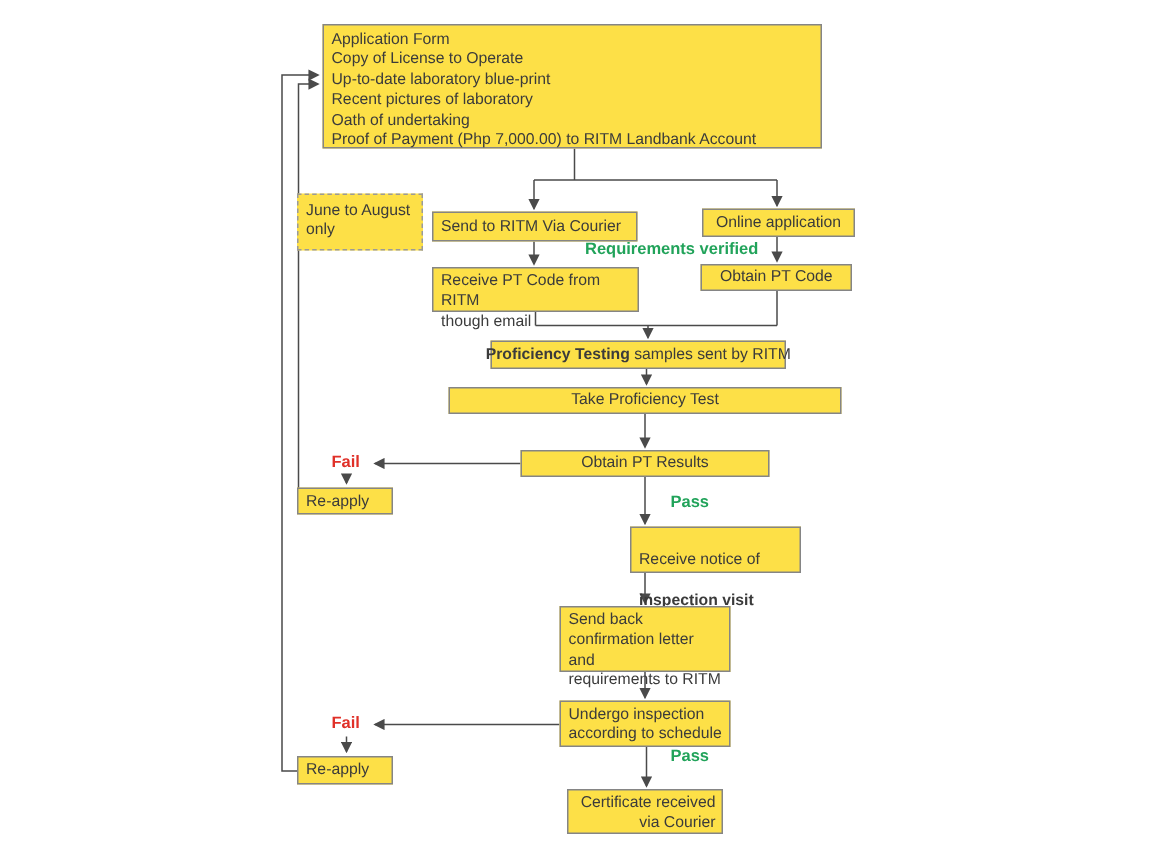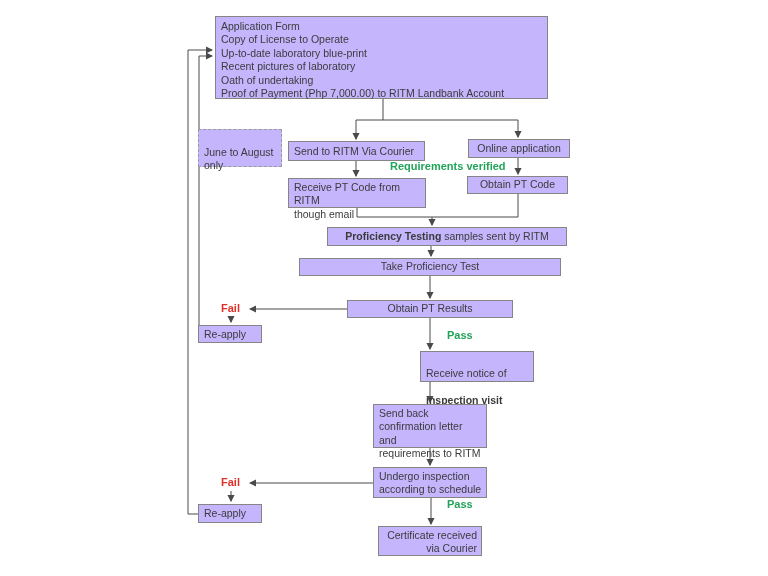--- a/index.html
+++ b/index.html
@@ -5,21 +5,21 @@
   html,body{margin:0;padding:0;}
   body{
     width:768px;height:576px;background:#ffffff;
     font-family:"Liberation Sans", sans-serif;
     color:#3b3b3b;
   }
   .canvas{position:relative;width:768px;height:576px;overflow:hidden;background:#fff;}
   .wires{position:absolute;left:0;top:0;width:768px;height:576px;}
   .box{
     position:absolute;box-sizing:border-box;
-    background:#c4b5fd;border:1px solid #858585;
+    background:#fde047;border:1px solid #858585;
     font-size:10.5px;line-height:13.4px;
     white-space:pre-line;
     padding:2px 4px 1px 5px;
     color:#3b3b3b;
   }
   .box.dashed{border:1px dashed #9a9a9a;}
   .box.vcenter{display:flex;align-items:center;}
   .box.center{display:flex;align-items:center;justify-content:center;text-align:right;padding:0 2px;}
   .lbl{
     position:absolute;font-size:11px;font-weight:bold;white-space:nowrap;
@@ -65,34 +65,34 @@
     </g>
   </svg>
 
   <div class="box" style="left:215px;top:16px;width:333px;height:83px;padding-top:3px;">Application Form
 Copy of License to Operate
 Up-to-date laboratory blue-print
 Recent pictures of laboratory
 Oath of undertaking
 Proof of Payment (Php 7,000.00)  to RITM Landbank Account</div>
 
-  <div class="box dashed" style="left:198px;top:129px;width:84px;height:38px;padding-top:16px;">June to August only</div>
+  <div class="box dashed" style="left:198px;top:129px;width:84px;height:38px;padding-top:4px;">June to August only</div>
 
   <div class="box vcenter" style="left:288px;top:141px;width:137px;height:20px;text-align:right;">Send to RITM Via Courier</div>
 
   <div class="box center" style="left:468px;top:139px;width:102px;height:19px;">Online application</div>
 
   <div class="lbl green" style="left:390px;top:160px;">Requirements verified</div>
 
   <div class="box" style="left:288px;top:178px;width:138px;height:30px;">Receive PT Code from RITM
 though email</div>
 
   <div class="box center" style="left:467px;top:176px;width:101px;height:18px;">Obtain PT Code</div>
 
-  <div class="box center" style="left:327px;top:227px;width:240px;height:19px;white-space:pre;">
+  <div class="box center" style="left:327px;top:227px;width:197px;height:19px;white-space:pre;">
     <span class="b">Proficiency Testing</span><span> samples sent by RITM</span>
   </div>
 
   <div class="box center" style="left:299px;top:258px;width:262px;height:18px;">Take Proficiency Test</div>
 
   <div class="box center" style="left:347px;top:300px;width:166px;height:18px;">Obtain PT Results</div>
 
   <div class="lbl red" style="left:221px;top:302px;">Fail</div>
 
   <div class="box vcenter" style="left:198px;top:325px;width:64px;height:18px;">Re-apply</div>

